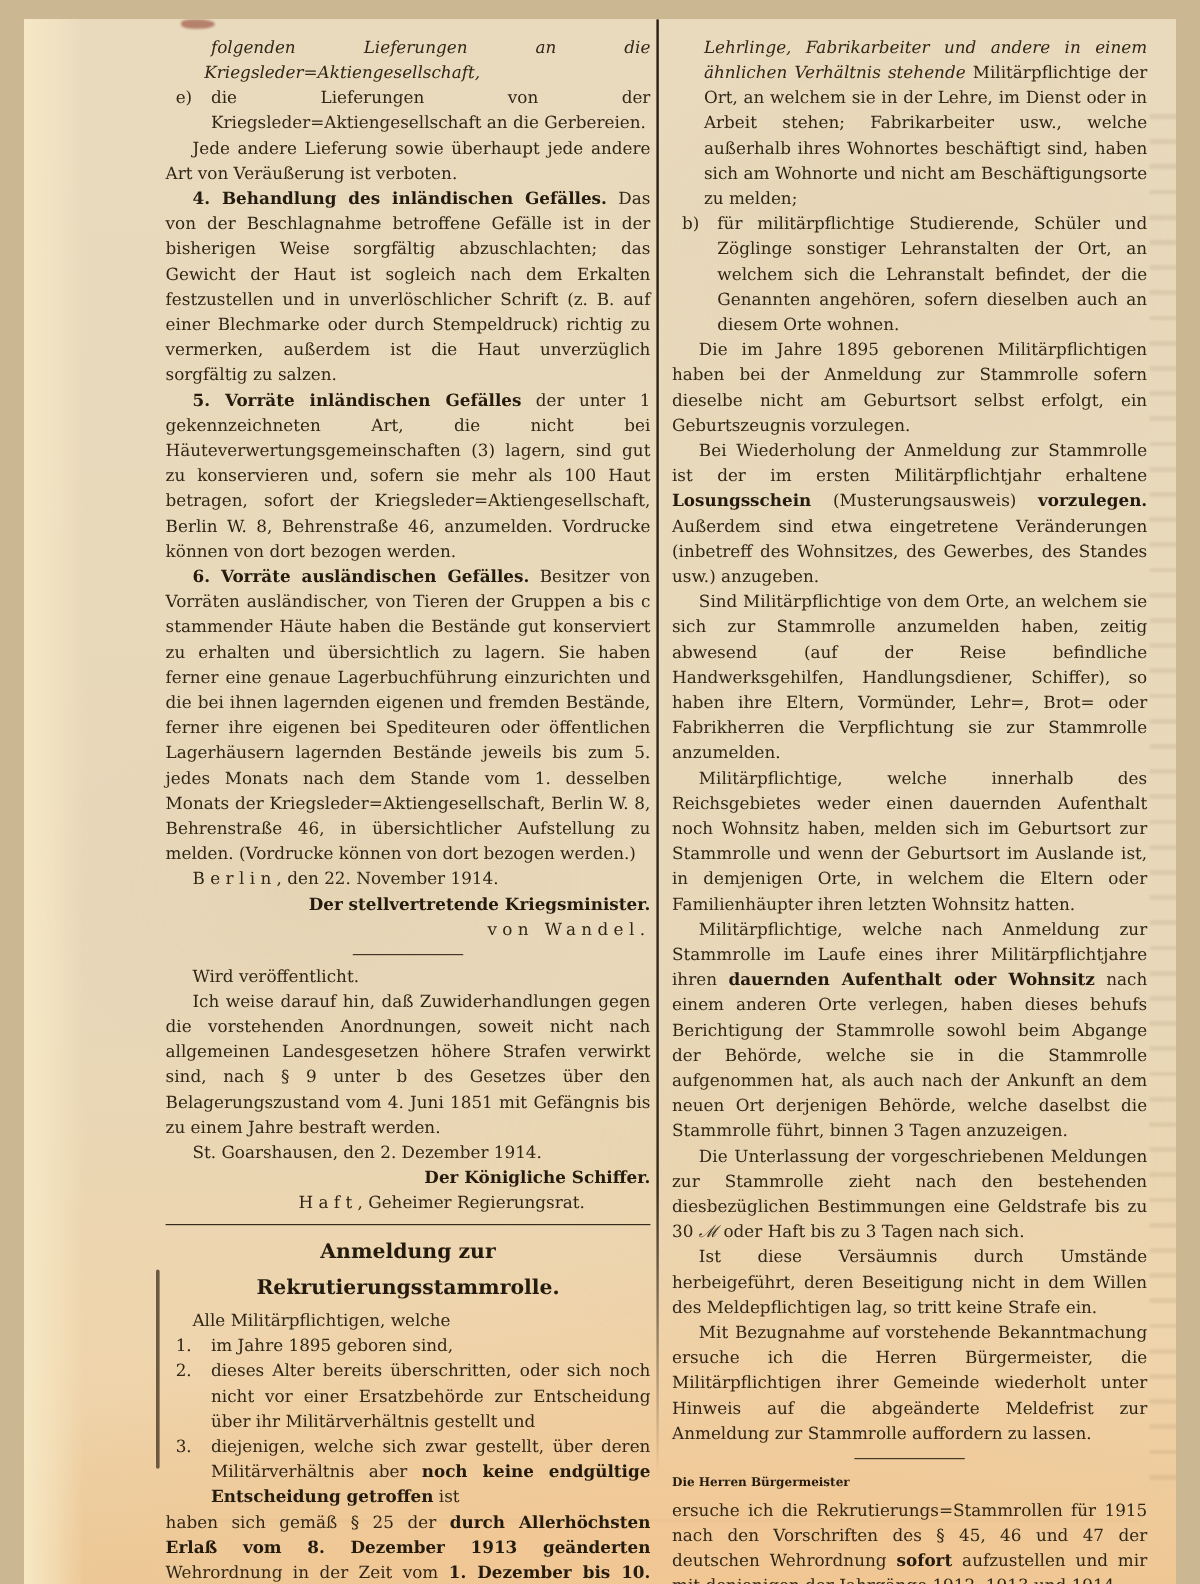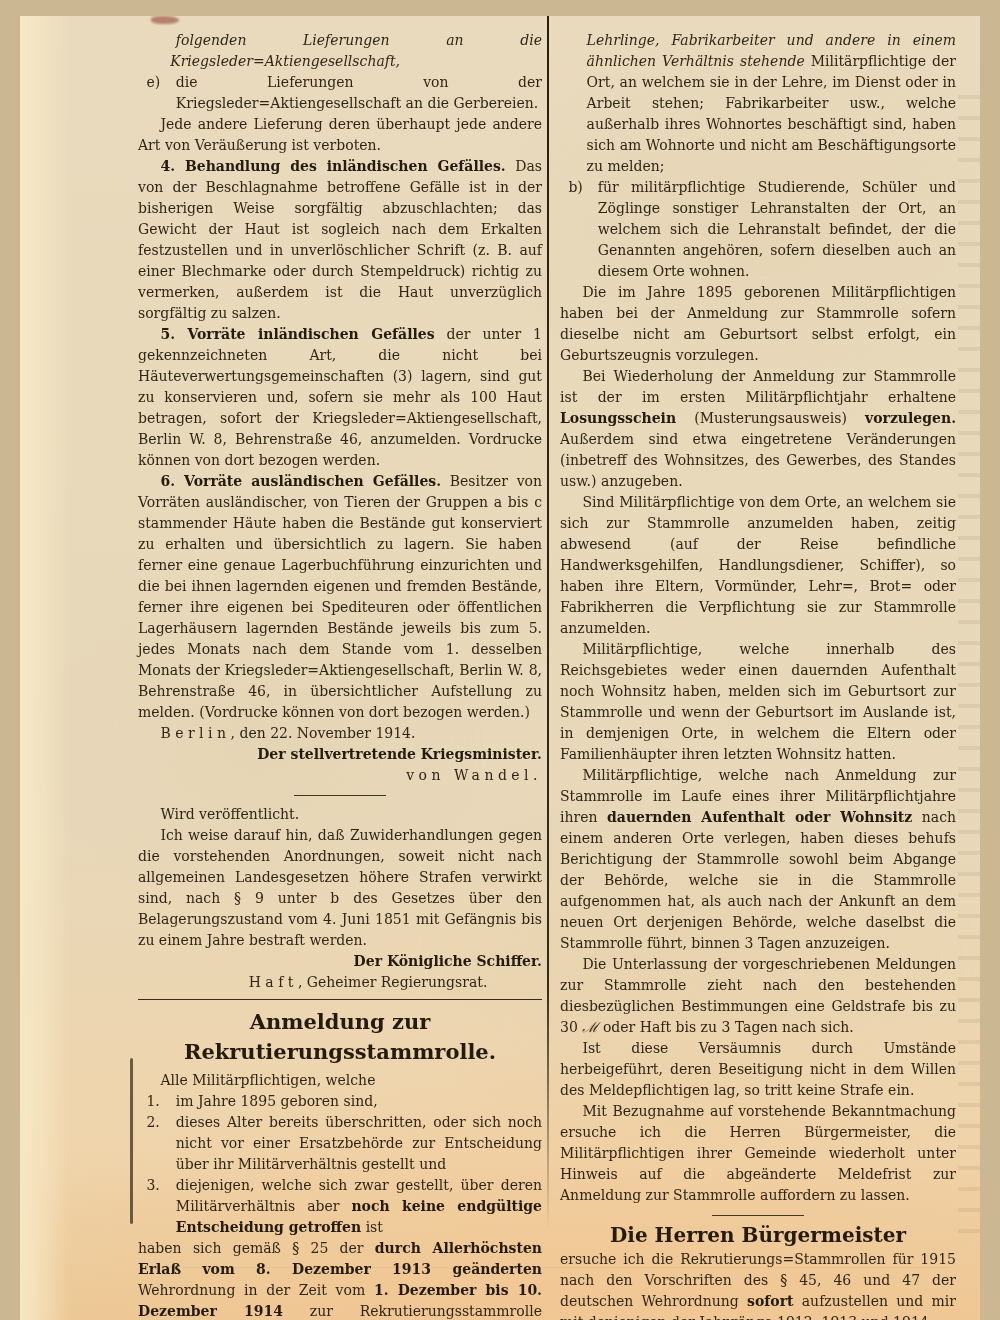--- a/index.html
+++ b/index.html
@@ -36,48 +36,49 @@
   .p{margin:0;font-size:14px;line-height:21px;text-align:justify;text-justify:inter-word;}
   .ind{text-indent:1.6em;}
   .cont{padding-left:2.3em;text-indent:.4em;}
   .contr{padding-left:1.9em;}
   .hang{padding-left:2.7em;text-indent:-2.7em;}
   .mk{display:inline-block;width:2.7em;text-indent:0;padding-left:.6em;box-sizing:border-box;}
   .ctr{text-align:center;}.pl4{padding-left:4em;}.pl6{padding-left:6em;text-align:right;}
   .b,.seg-b{font-weight:700;color:#241b0e;}
   .seg-i{font-style:italic;}
   .seg-sp{letter-spacing:.32em;}
-  .head{font-size:21px;line-height:30px;font-weight:700;text-align:center;margin:7px 0 3px;color:#241b0e;}
-  .sub{font-size:20px;line-height:23px;font-weight:700;text-align:center;margin:3px 0 2px;color:#241b0e;}
+  .head{font-size:17px;line-height:30px;font-weight:700;text-align:center;margin:7px 0 3px;color:#241b0e;}
+  .sub{font-size:10px;line-height:23px;font-weight:700;margin:3px 0 2px;color:#241b0e;}
   .rule{border:0;border-top:1.6px solid #372c1c;margin:6px 0 4px;width:100%;}
   .srule{border:0;border-top:1.3px solid #433725;width:92px;margin:9px auto 8px;}
 </style>
 </head>
 <body>
 
 <div class="page">
   <div class="texture"></div>
   <div class="bleed right"></div>
   <div class="bleed bottom"></div>
   <div class="smudge"></div>
   <div class="vdivider"></div>
   <div class="edge-line"></div>
   <div class="col col-left">
       <p class="p cont"><span class="seg-i">folgenden Lieferungen an die Kriegsleder=Aktiengesellschaft,</span></p>
       <p class="p hang"><span class="mk">e)</span><span>die Lieferungen von der Kriegsleder=Aktiengesellschaft an die Gerbereien.</span></p>
-      <p class="p ind"><span>Jede andere Lieferung deren überhaupt jede andere Art von Veräußerung ist verboten.</span></p>
+      <p class="p ind"><span>Jede andere Lieferung sowie überhaupt jede andere Art von Veräußerung ist verboten.</span></p>
       <p class="p ind"><span class="seg-b">4. Behandlung des inländischen Gefälles.</span><span> Das von der Beschlagnahme betroffene Gefälle ist in der bisherigen Weise sorgfältig abzuschlachten; das Gewicht der Haut ist sogleich nach dem Erkalten festzustellen und in unverlöschlicher Schrift (z. B. auf einer Blechmarke oder durch Stempeldruck) richtig zu vermerken, außerdem ist die Haut unverzüglich sorgfältig zu salzen.</span></p>
       <p class="p ind"><span class="seg-b">5. Vorräte inländischen Gefälles</span><span> der unter 1 gekennzeichneten Art, die nicht bei Häuteverwertungsgemeinschaften (3) lagern, sind gut zu konservieren und, sofern sie mehr als 100 Haut betragen, sofort der Kriegsleder=Aktiengesellschaft, Berlin W. 8, Behrenstraße 46, anzumelden. Vordrucke können von dort bezogen werden.</span></p>
       <p class="p ind"><span class="seg-b">6. Vorräte ausländischen Gefälles.</span><span> Besitzer von Vorräten ausländischer, von Tieren der Gruppen a bis c stammender Häute haben die Bestände gut konserviert zu erhalten und übersichtlich zu lagern. Sie haben ferner eine genaue Lagerbuchführung einzurichten und die bei ihnen lagernden eigenen und fremden Bestände, ferner ihre eigenen bei Spediteuren oder öffentlichen Lagerhäusern lagernden Bestände jeweils bis zum 5. jedes Monats nach dem Stande vom 1. desselben Monats der Kriegsleder=Aktiengesellschaft, Berlin W. 8, Behrenstraße 46, in übersichtlicher Aufstellung zu melden. (Vordrucke können von dort bezogen werden.)</span></p>
       <p class="p ind"><span class="seg-sp">Berlin</span><span>, den 22. November 1914.</span></p>
       <p class="p ctr pl6"><span class="seg-b">Der stellvertretende Kriegsminister.</span></p>
       <p class="p ctr pl6"><span class="seg-sp">von Wandel.</span></p>
       <hr class="srule">
       <p class="p ind"><span>Wird veröffentlicht.</span></p>
       <p class="p ind"><span>Ich weise darauf hin, daß Zuwiderhandlungen gegen die vorstehenden Anordnungen, soweit nicht nach allgemeinen Landesgesetzen höhere Strafen verwirkt sind, nach § 9 unter b des Gesetzes über den Belagerungszustand vom 4. Juni 1851 mit Gefängnis bis zu einem Jahre bestraft werden.</span></p>
+      <p class="p ind"><span>St. Goarshausen, den 2. Dezember 1914.</span></p>
       <p class="p ctr b pl6"><span class="seg-b">Der Königliche Schiffer.</span></p>
       <p class="p ctr pl4"><span class="seg-sp">Haft</span><span>, Geheimer Regierungsrat.</span></p>
       <hr class="rule">
       <p class="head"><span>Anmeldung zur Rekrutierungsstammrolle.</span></p>
       <p class="p ind"><span>Alle Militärpflichtigen, welche</span></p>
       <p class="p hang"><span class="mk">1.</span><span>im Jahre 1895 geboren sind,</span></p>
       <p class="p hang"><span class="mk">2.</span><span>dieses Alter bereits überschritten, oder sich noch nicht vor einer Ersatzbehörde zur Entscheidung über ihr Militärverhältnis gestellt und</span></p>
       <p class="p hang"><span class="mk">3.</span><span>diejenigen, welche sich zwar gestellt, über deren Militärverhältnis aber </span><span class="seg-b">noch keine endgültige Entscheidung getroffen</span><span> ist</span></p>
       <p class="p"><span>haben sich gemäß § 25 der </span><span class="seg-b">durch Allerhöchsten Erlaß vom 8. Dezember 1913 geänderten</span><span> Wehrordnung in der Zeit vom </span><span class="seg-b">1. Dezember bis 10. Dezember 1914</span><span> zur Rekrutierungsstammrolle anzumelden.</span></p>
     </div>

